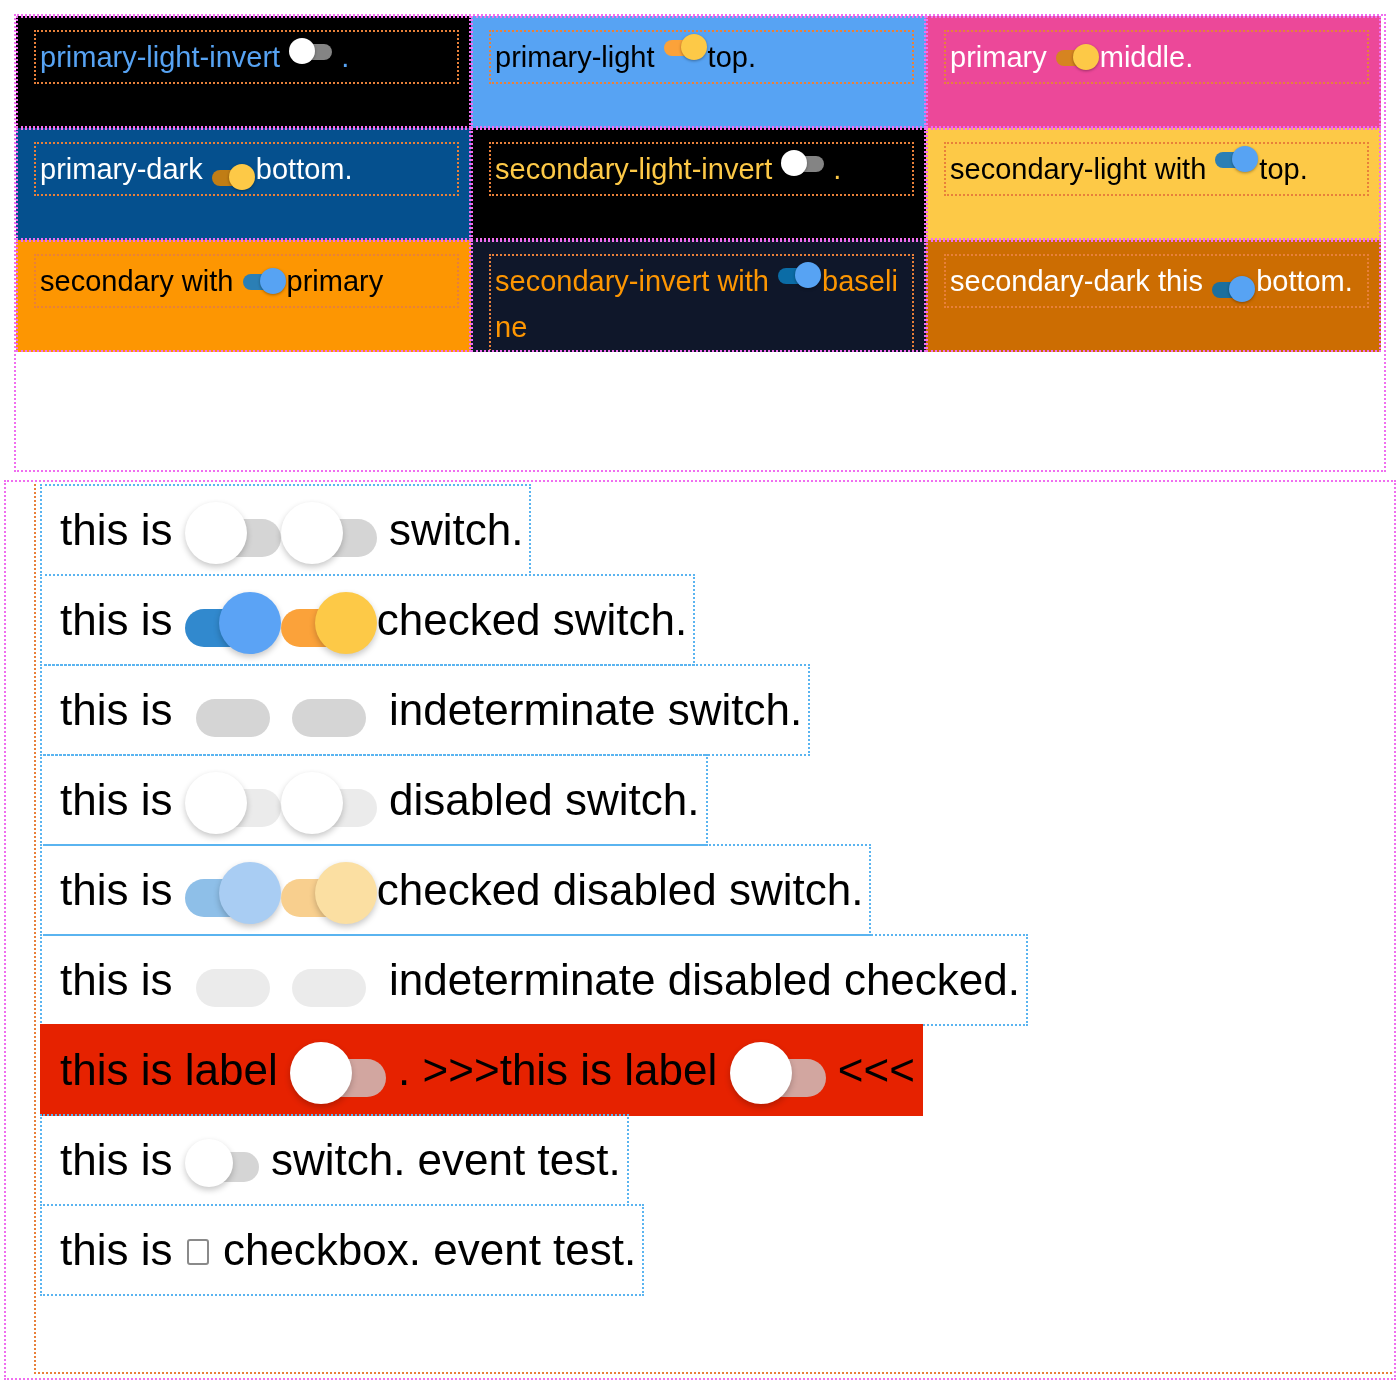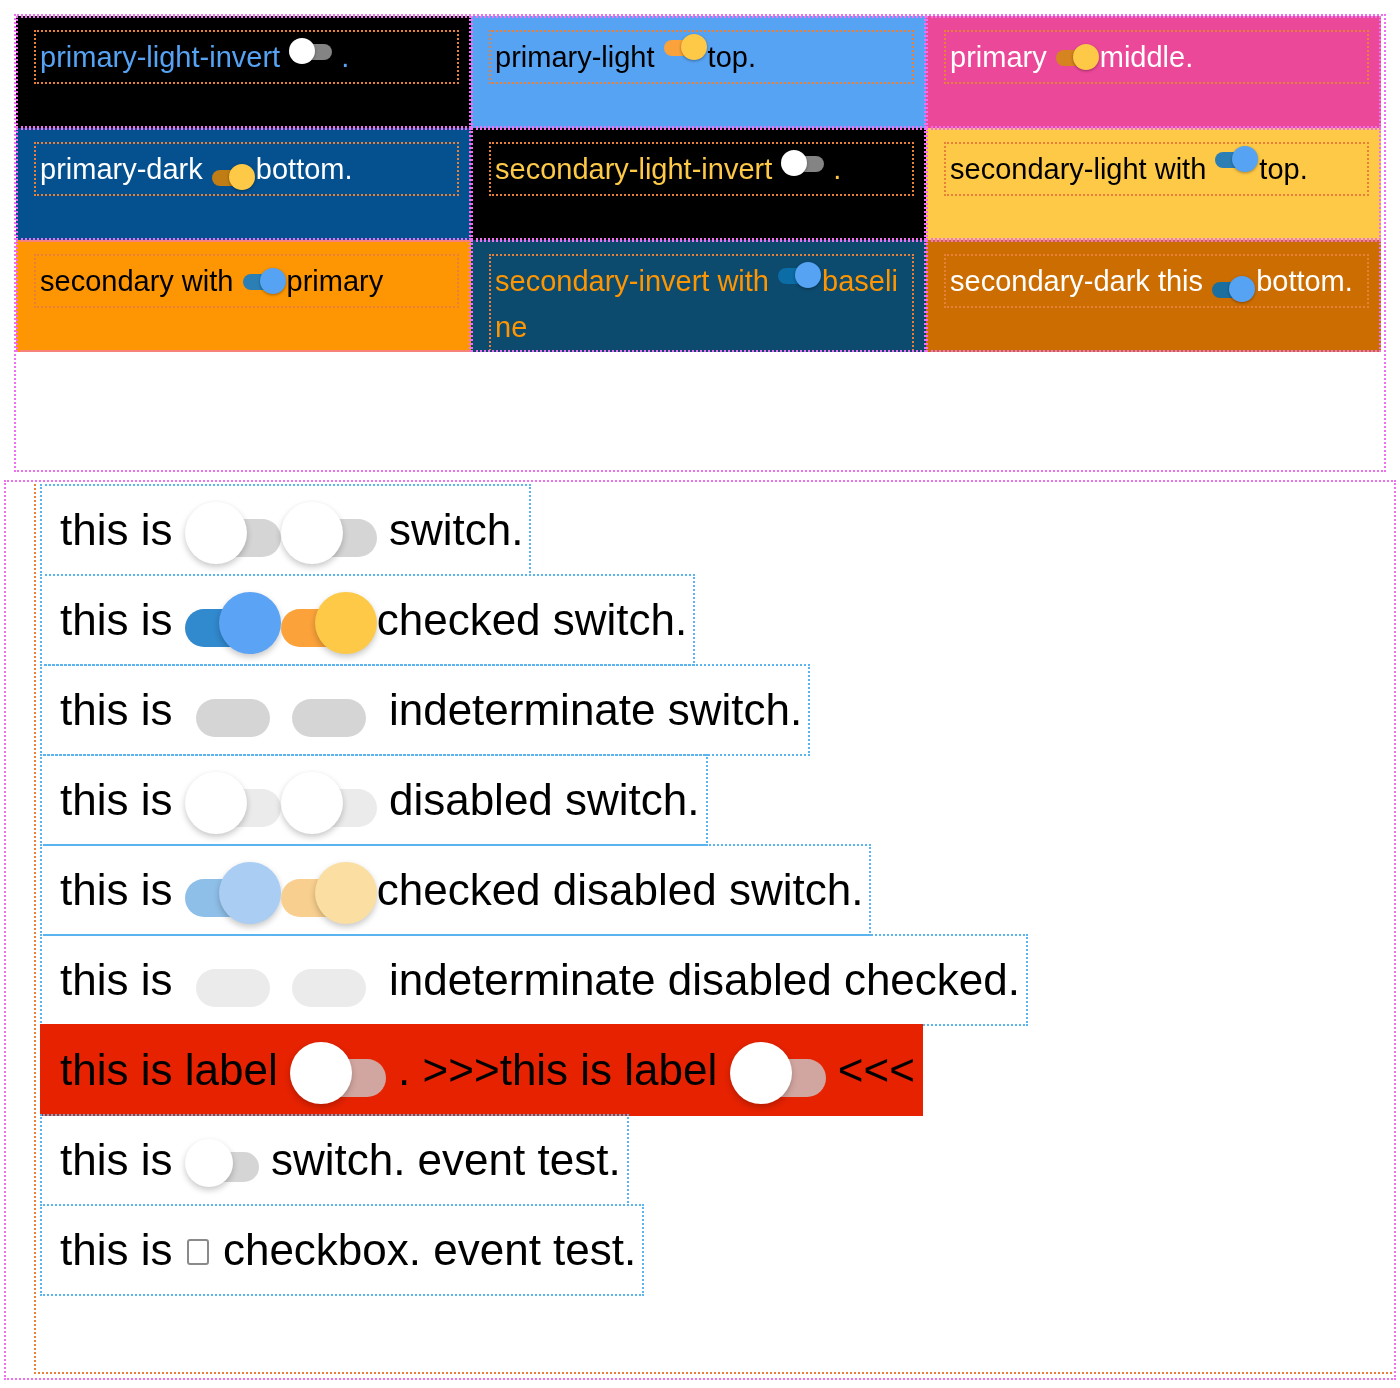--- a/index.html
+++ b/index.html
@@ -176,21 +176,21 @@
       <span class="txt">secondary-light with </span><span class="mini-switch on va-top" id="s6"><span class="track" style="background: rgb(43, 127, 181);"></span><span class="thumb" style="background: rgb(87, 163, 243);"></span></span><span class="txt">top.</span>
     </div>
   </div>
 
   <div class="swatch" id="c7" style="background: rgb(253, 150, 2); color: rgb(0, 0, 0);">
     <div class="swatch-label" style="color: rgb(0, 0, 0);">
       <span class="txt">secondary with </span><span class="mini-switch on va-middle" id="s7"><span class="track" style="background: rgb(43, 127, 181);"></span><span class="thumb" style="background: rgb(87, 163, 243);"></span></span><span class="txt">primary</span>
     </div>
   </div>
 
-  <div class="swatch" id="c8" style="background: #0c4a6e; color: rgb(253, 150, 2);">
+  <div class="swatch" id="c8" style="background: #0f172a; color: rgb(253, 150, 2);">
     <div class="swatch-label" style="color: rgb(253, 150, 2);">
       <span class="txt">secondary-invert with </span><span class="mini-switch on va-baseline" id="s8"><span class="track" style="background: rgb(11, 108, 166);"></span><span class="thumb" style="background: rgb(87, 163, 243);"></span></span><span class="txt">baseline</span>
     </div>
   </div>
 
   <div class="swatch" id="c9" style="background: rgb(204, 109, 2); color: rgb(255, 255, 255);">
     <div class="swatch-label" style="color: rgb(255, 255, 255);">
       <span class="txt">secondary-dark this </span><span class="mini-switch on va-bottom" id="s9"><span class="track" style="background: rgb(27, 111, 158);"></span><span class="thumb" style="background: rgb(87, 163, 243);"></span></span><span class="txt">bottom.</span>
     </div>
   </div>

